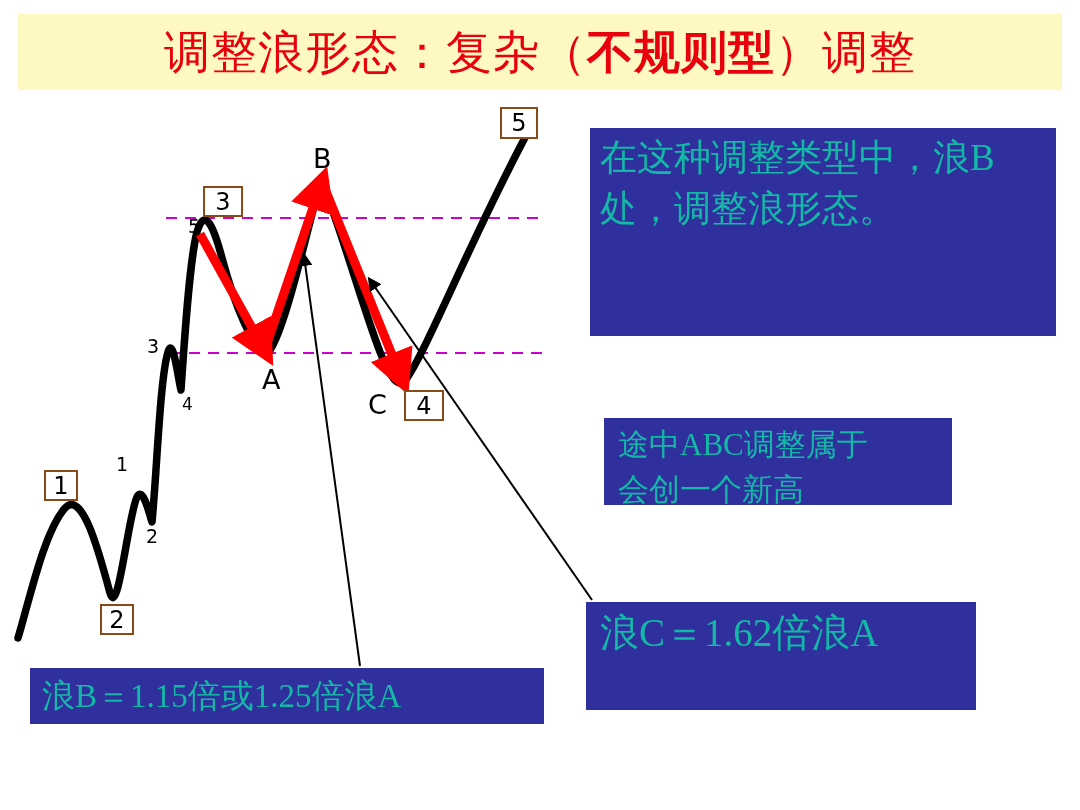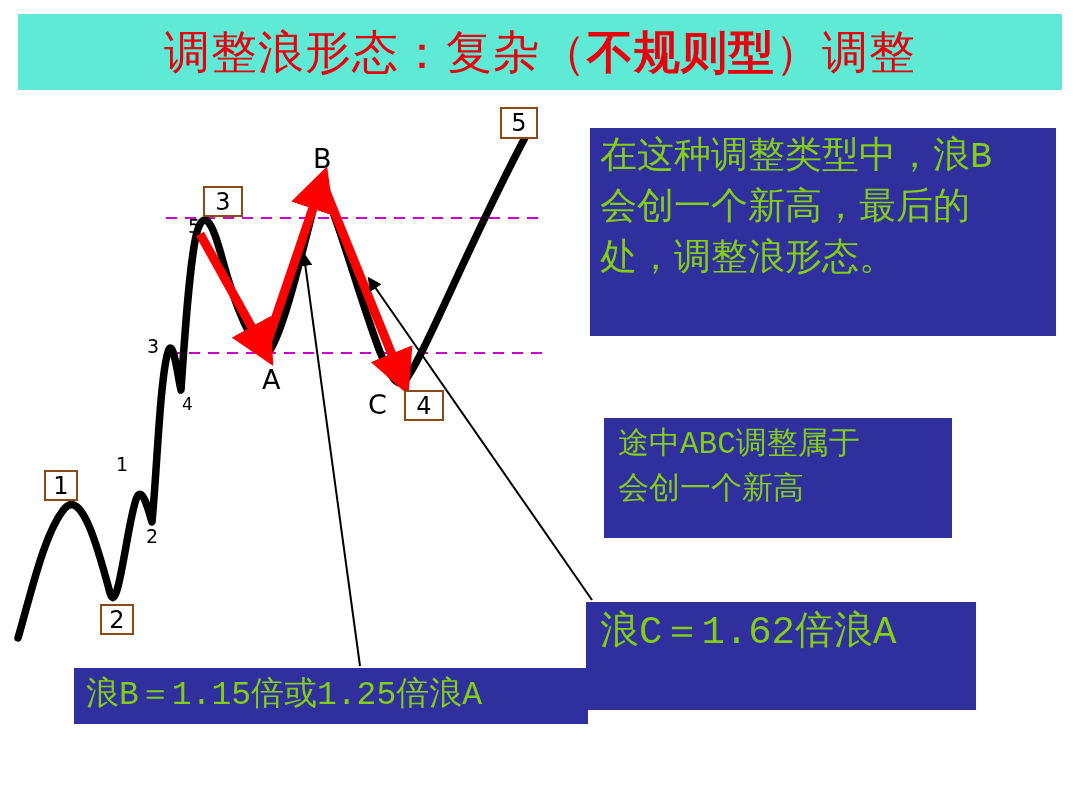--- a/index.html
+++ b/index.html
@@ -6,46 +6,46 @@
   body{
     width:1080px;height:810px;background:#ffffff;
     font-family:"DejaVu Sans","Liberation Sans",sans-serif;
     overflow:hidden;position:relative;
   }
   #root{position:relative;width:1080px;height:810px;}
 
   
   .title-banner{
     position:absolute;left:18px;top:14px;width:1044px;height:76px;
-    background:#5eead4;display:flex;align-items:center;justify-content:center;
+    background:#fef9c3;display:flex;align-items:center;justify-content:center;
   }
   .title-text{
     color:#e8000d;font-size:46px;line-height:1;letter-spacing:1px;
     white-space:nowrap;font-family:"DejaVu Serif","Liberation Serif",serif;
   }
   .title-text .strong{font-weight:bold;font-family:"DejaVu Sans","Liberation Sans",sans-serif;}
 
   
   .note{
-    position:absolute;background:#2f2f9e;color:#84cc16;
-    font-family:Liberation Mono, monospace;
+    position:absolute;background:#2f2f9e;color:#14b8a6;
+    font-family:Liberation Serif, serif;
     box-sizing:border-box;
   }
   .note .line{display:block;white-space:nowrap;}
 
   #note-main{left:590px;top:128px;width:466px;height:208px;padding:4px 10px 0 10px;}
   #note-main .line{font-size:37px;line-height:51px;letter-spacing:0px;}
 
-  #note-abc{left:604px;top:418px;width:348px;height:120px;padding:4px 2px 0 14px;}
+  #note-abc{left:604px;top:418px;width:348px;height:87px;padding:4px 2px 0 14px;}
   #note-abc .line{font-size:31px;line-height:45px;}
 
   #note-c{left:586px;top:602px;width:390px;height:108px;padding:6px 14px 0 14px;}
   #note-c .line{font-size:39px;line-height:50px;}
 
-  #note-b{left:30px;top:668px;width:514px;height:56px;padding:2px 12px 8px 12px;margin-left:44px;}
+  #note-b{left:30px;top:668px;width:514px;height:56px;padding:2px 12px 8px 12px;}
   #note-b .line{font-size:33px;line-height:52px;}
 
   
   #chart{position:absolute;left:0;top:0;width:1080px;height:810px;}
 
   
   .boxlabel{
     position:absolute;background:#ffffff;border:2px solid #8a4b18;
     color:#000000;font-size:24px;line-height:1;
     display:flex;align-items:center;justify-content:center;
@@ -117,21 +117,20 @@
   <div class="plainlabel" style="left:146px;top:527px;font-size:19px;">2</div>
   <div class="plainlabel" style="left:147px;top:337px;font-size:19px;">3</div>
   <div class="plainlabel" style="left:182px;top:396px;font-size:17px;">4</div>
   <div class="plainlabel" style="left:188px;top:217px;font-size:19px;">5</div>
   <div class="plainlabel" style="left:262px;top:366px;font-size:27px;">A</div>
   <div class="plainlabel" style="left:313px;top:145px;font-size:27px;">B</div>
   <div class="plainlabel" style="left:368px;top:391px;font-size:27px;">C</div>
 
   <div class="note" id="note-main">
     <span class="line">在这种调整类型中，浪B</span>
-    <span class="line">会创一个新高，最后的</span>
     <span class="line">处，调整浪形态。</span>
   </div>
 
   <div class="note" id="note-abc">
     <span class="line">途中ABC调整属于</span>
     <span class="line">会创一个新高</span>
   </div>
 
   <div class="note" id="note-c">
     <span class="line">浪C＝1.62倍浪A</span>

